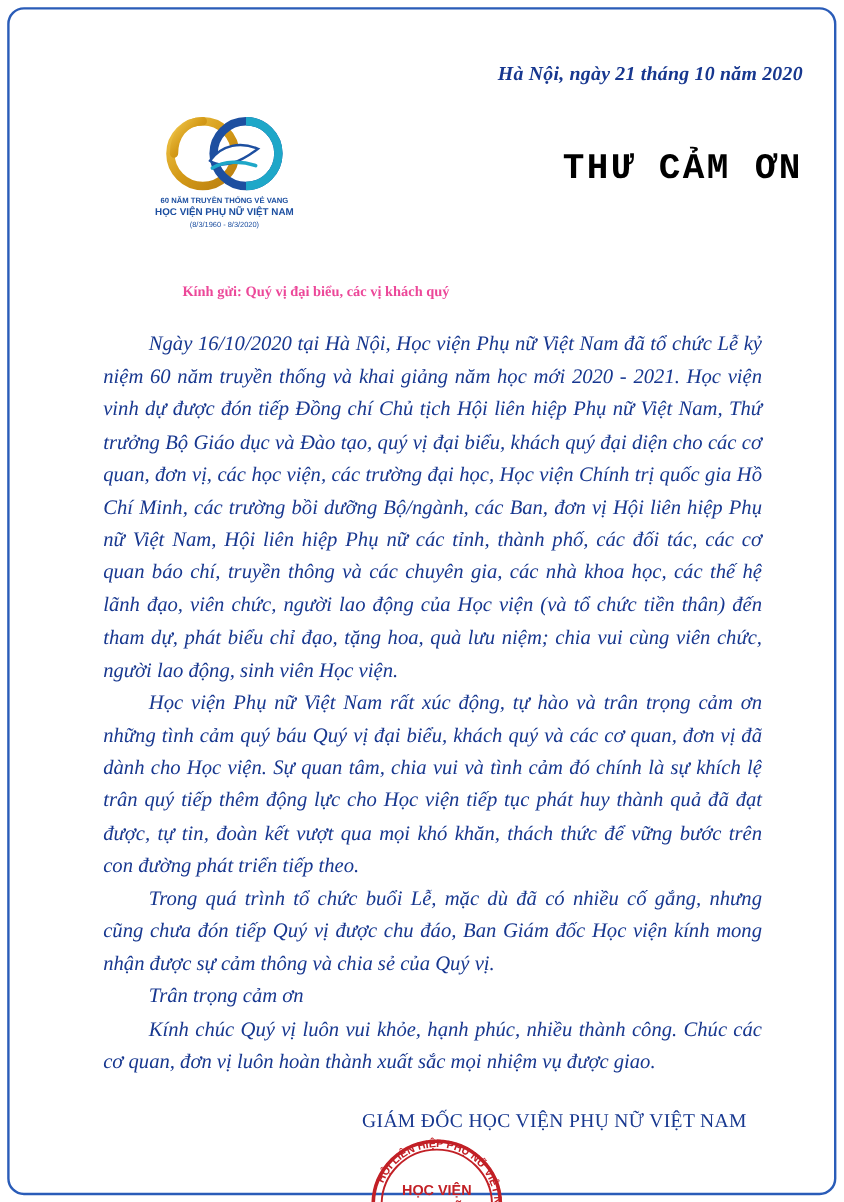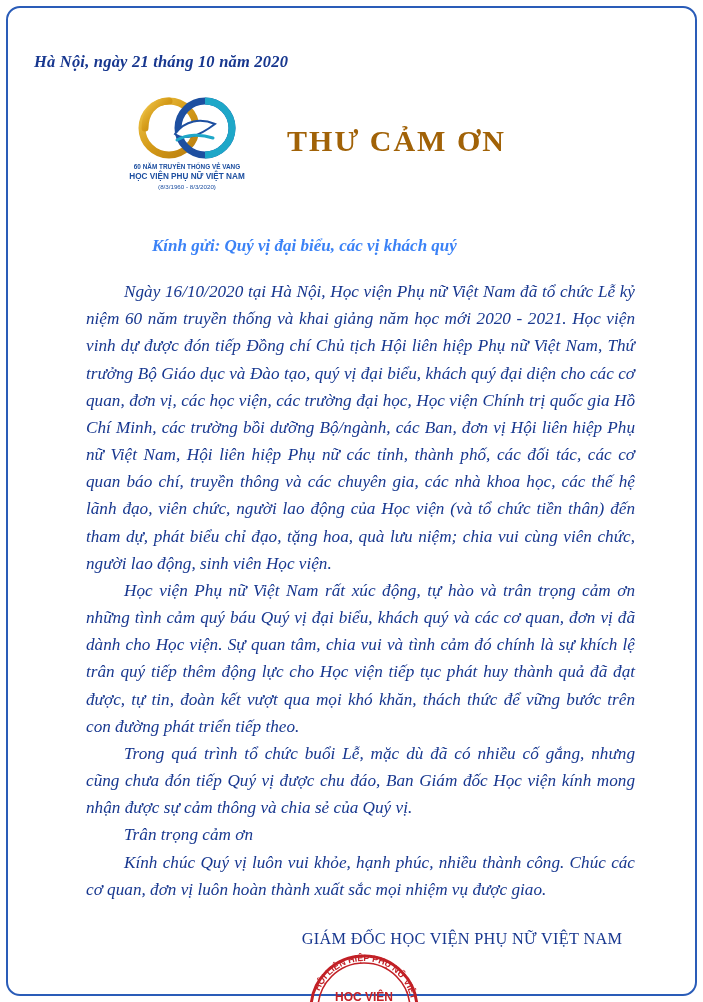--- a/index.html
+++ b/index.html
@@ -28,59 +28,58 @@
     box-sizing: border-box;
   }
   .content {
     position: absolute;
     left: 34px;
     top: 26px;
     right: 34px;
     bottom: 26px;
   }
   .place-date {
+    text-align: right;
     font-style: italic;
     font-weight: bold;
     font-size: 16.5px;
     color: #17378f;
     margin-top: 26px;
-    margin-right: 18px;
     letter-spacing: .2px;
   }
   .head-row {
     position: relative;
     height: 120px;
   }
   .logo {
     position: absolute;
     left: 89px;
     top: 18px;
     width: 128px;
     height: 104px;
   }
   .title {
     position: absolute;
     left: 0;
     right: 0;
     top: 52px;
-    text-align: center;
+    text-align: right;
     font-size: 30px;
     font-weight: bold;
     letter-spacing: 2px;
-    color: #a16207;
-    font-family: Liberation Serif, serif;
+    color: #000000;
+    font-family: Liberation Mono, monospace;
     padding-left: 90px;
   }
   .salutation {
     margin-top: 44px;
     margin-left: 118px;
-    font-style: italic;
     font-weight: bold;
-    font-size: 17px;
-    color: #3b82f6;
+    font-size: 12px;
+    color: #ec4899;
   }
   .body-text {
     margin-top: 22px;
     margin-left: 52px;
     margin-right: 34px;
     font-style: italic;
     font-size: 17.2px;
     line-height: 1.58;
     text-align: justify;
     color: #17378f;

